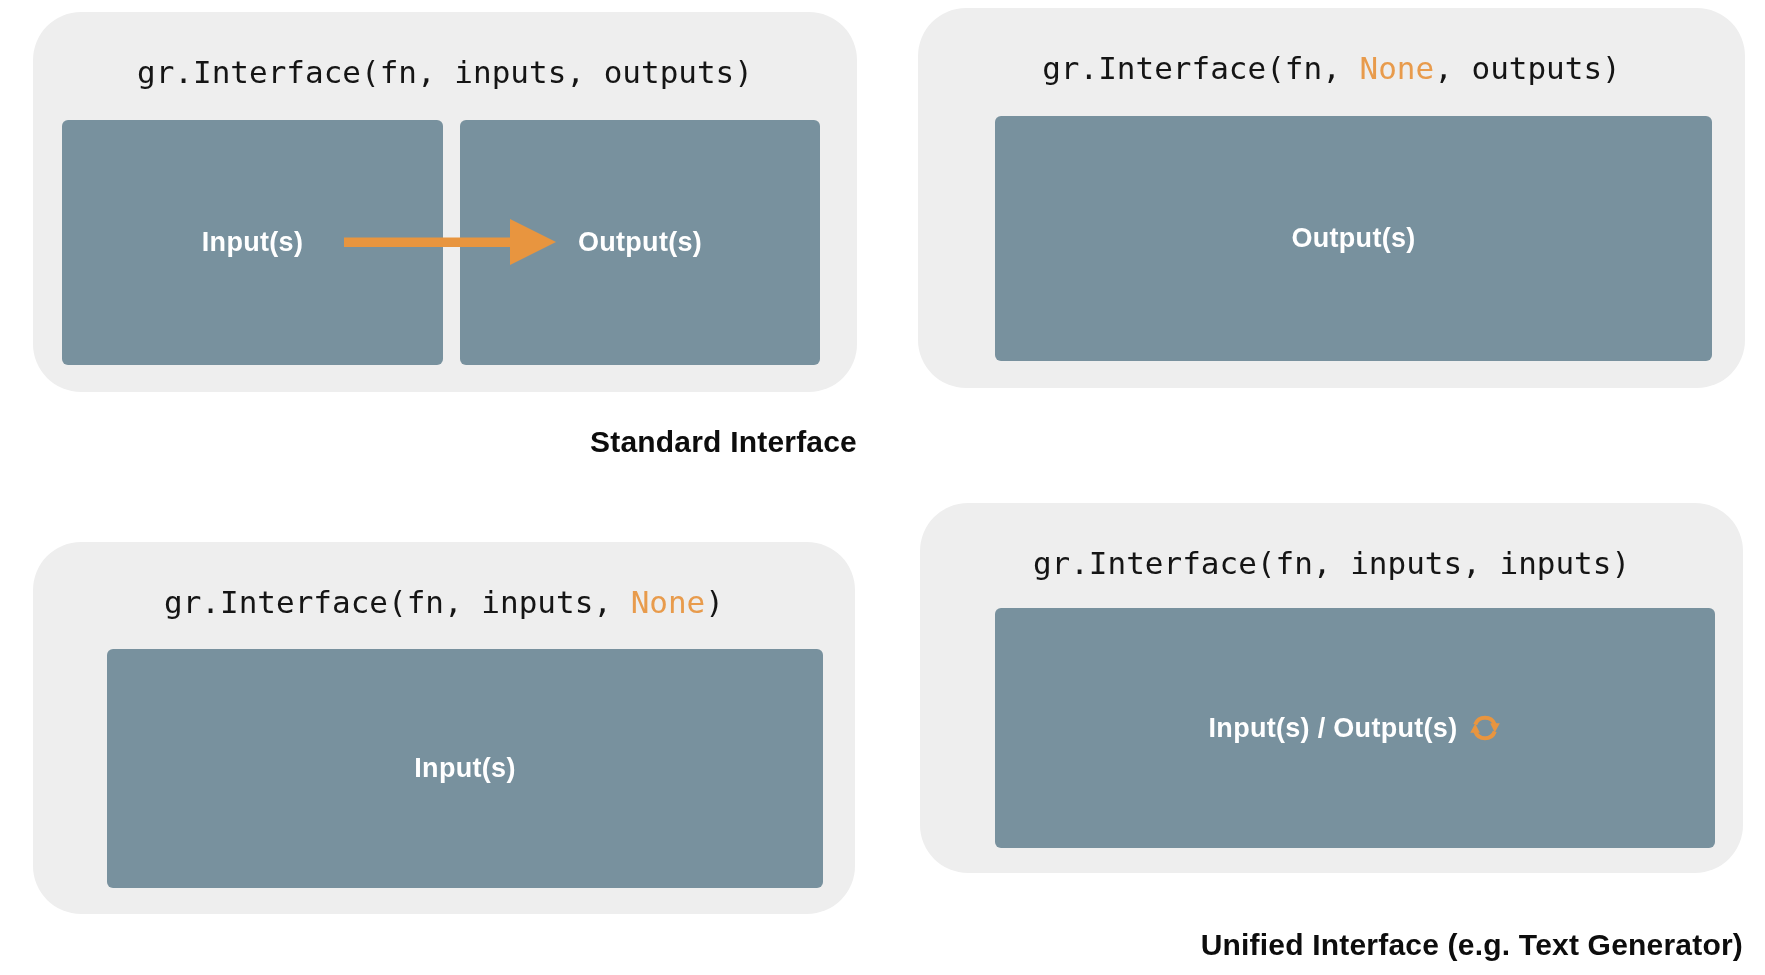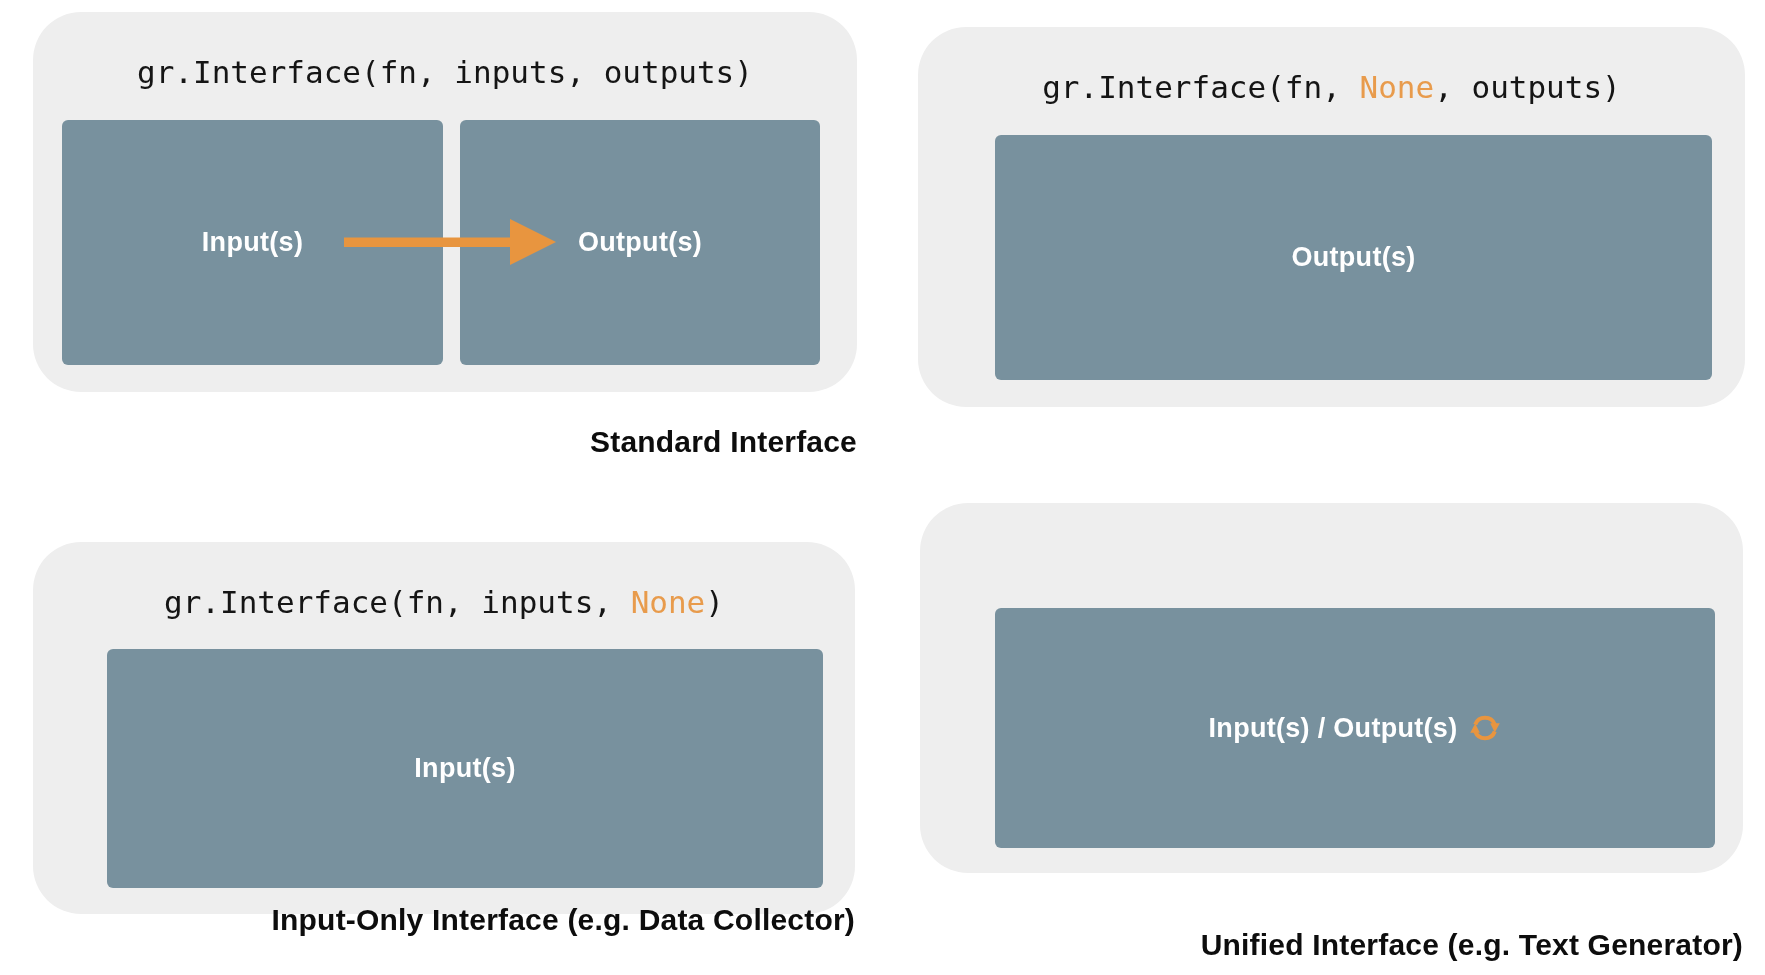--- a/index.html
+++ b/index.html
@@ -14,21 +14,21 @@
     background: #ffffff;
     overflow: hidden;
     font-family: "Liberation Sans", sans-serif;
   }
   .panel {
     position: absolute;
     background: #eeeeee;
     border-radius: 48px;
   }
   #p-tl { left: 33px;  top: 12px;  width: 824px; height: 380px; }
-  #p-tr { left: 918px; top: 27px;  width: 827px; height: 380px; text-decoration: underline; }
+  #p-tr { left: 918px; top: 8px;  width: 827px; height: 380px; text-decoration: underline; }
   #p-bl { left: 33px;  top: 503px; width: 822px; height: 372px; margin-top: 39px; }
   #p-br { left: 920px; top: 503px; width: 823px; height: 370px; }
 
   .code {
     position: absolute;
     left: 0; right: 0;
     top: 42px;
     text-align: center;
     font-family: "DejaVu Sans Mono", monospace;
     font-size: 31px;
@@ -117,32 +117,32 @@
   </div>
 
   <div class="panel" id="p-bl">
     <div class="code"><span>gr.Interface(fn, inputs, </span><span class="hl">None</span><span>)</span></div>
     <div class="box" id="box-input-only">
       <span>Input(s)</span>
     </div>
   </div>
 
   <div class="panel" id="p-br">
+    <div class="code"><span>gr.Interface(fn, inputs, inputs)</span></div>
     <div class="box" id="box-unified">
       <span class="unified-label-wrap">
         <span>Input(s) / Output(s)</span>
         <svg class="sync-icon" viewBox="0 0 40 40" aria-hidden="true">
           <g stroke="#e8953f" stroke-width="5" fill="none">
             <path d="M 7.8 15.6 A 13 13 0 0 1 32.2 15.6"></path>
             <path d="M 32.2 24.4 A 13 13 0 0 1 7.8 24.4"></path>
           </g>
           <polygon points="26.5,14 38.5,14 32.2,25.5" fill="#e8953f"></polygon>
           <polygon points="13.5,26 1.5,26 7.8,14.5" fill="#e8953f"></polygon>
         </svg>
       </span>
     </div>
   </div>
 
   <div class="caption" id="cap-standard">Standard Interface</div>
-  <div class="caption" id="cap-input">Input-Only Interface (e.g. Data Collector)</div>
   <div class="caption" id="cap-unified">Unified Interface (e.g. Text Generator)</div>
 
 </div>
 
 </body></html>

